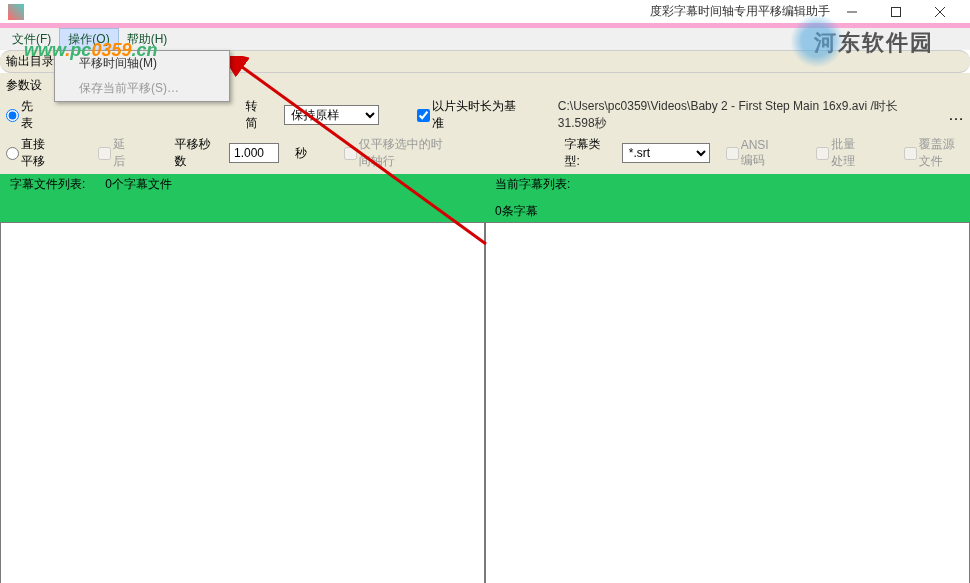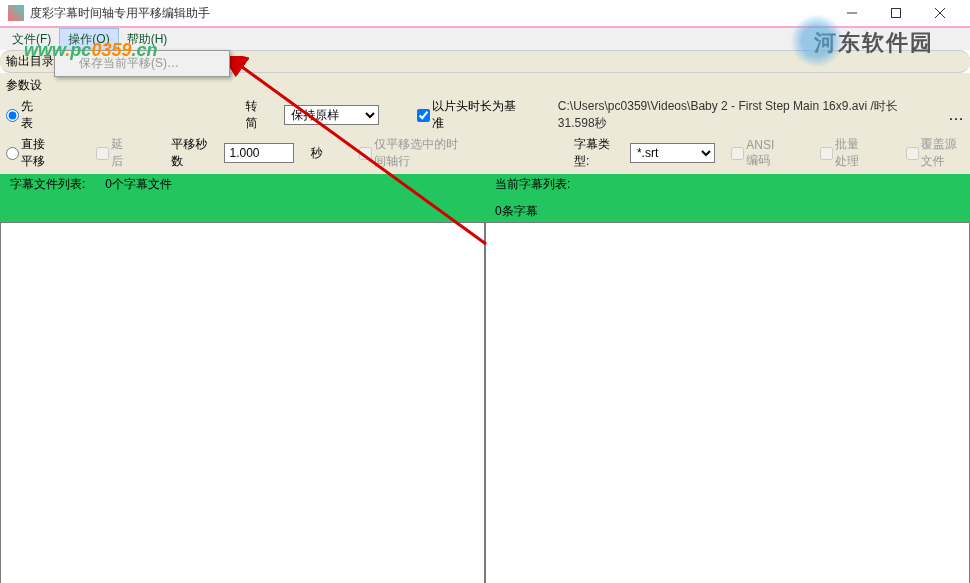--- a/index.html
+++ b/index.html
@@ -1,18 +1,18 @@
 <!DOCTYPE html>
 <html><head>
   <meta charset="utf-8">
   <style>
     * { box-sizing: border-box; margin: 0; padding: 0; }
     body { font-family: "Microsoft YaHei", "SimSun", sans-serif; font-size: 12px; background: #fff; width: 970px; height: 583px; position: relative; overflow: hidden; }
     
-    .titlebar { height: 28px; background: #fff; display: flex; align-items: center; padding: 0 8px; border-bottom: 2px solid #f9a8d4; }
+    .titlebar { height: 28px; background: #fff; display: flex; align-items: center; padding: 0 8px; border-bottom: 5px solid #f9a8d4; text-align: right; }
     .titlebar .app-icon { width: 16px; height: 16px; background: linear-gradient(45deg, #ff6b6b, #4ecdc4); margin-right: 6px; }
     .titlebar .title { flex: 1; color: #333; }
     .titlebar .win-controls { display: flex; gap: 0; }
     .titlebar .win-btn { width: 44px; height: 28px; display: flex; align-items: center; justify-content: center; cursor: pointer; }
     
     .menubar { height: 22px; background: #f0f0f0; display: flex; align-items: center; padding: 0 4px; }
     .menu-item { padding: 2px 8px; cursor: pointer; color: #14532d; }
     .menu-item.active { background: #d0e0ff; border: 1px solid #a0c0e0; }
     
     .dropdown-menu { position: absolute; left: 54px; top: 50px; width: 176px; background: #f0f0f0; border: 1px solid #999; box-shadow: 2px 2px 4px rgba(0,0,0,0.3); z-index: 100; }
@@ -22,21 +22,21 @@
     .arrow-annotation { position: absolute; left: 228px; top: 56px; width: 270px; height: 194px; z-index: 50; pointer-events: none; }
     
     .section-header { background: #ece9d8; padding: 2px 6px; border-top: 1px solid #ccc; border-bottom: 1px solid #ccc; font-weight: normal; border-radius: 11px; }
     
     .params-panel { background: #ece9d8; padding: 4px 6px; display: flex; flex-direction: column; gap: 4px; }
     .params-row { display: flex; align-items: center; gap: 16px; flex-wrap: nowrap; }
     .radio-opt { display: flex; align-items: center; gap: 2px; }
     .radio-opt input[type=radio] { margin: 0; }
     
     .combo { background: #fff; border: 1px solid #7a7a7a; padding: 1px 2px; font-size: 12px; height: 20px; width: 100px; }
-    .text-input { background: #fff; border: 1px solid #7a7a7a; padding: 1px 4px; font-size: 12px; height: 20px; width: 70px; }
+    .text-input { background: #fff; border: 1px solid #7a7a7a; padding: 1px 4px; font-size: 12px; height: 20px; width: 50px; }
     .text-input-wide { width: 108px; }
     
     .checkbox-opt { display: flex; align-items: center; gap: 2px; }
     .checkbox-opt input[type=checkbox] { margin: 0; }
     .checkbox-opt.disabled { color: #999; }
     
     .file-path { color: #333; }
     .bullet { font-size: 16px; margin-left: 6px; }
     
     .lists-header { display: flex; background: #22c55e; padding: 2px 0; }
@@ -81,20 +81,21 @@
   </div>
 </div>
 
 <div class="menubar">
   <div class="menu-item">文件(F)</div>
   <div class="menu-item active">操作(O)</div>
   <div class="menu-item">帮助(H)</div>
 </div>
 
 <div class="dropdown-menu">
+  <div class="dropdown-item">平移时间轴(M)</div>
   <div class="dropdown-item disabled">保存当前平移(S)…</div>
 </div>
 
 <svg class="arrow-annotation" viewBox="0 0 270 194">
   <defs>
     <marker id="arrowhead" markerWidth="10" markerHeight="8" refX="2" refY="4" orient="auto">
       <polygon points="0 0, 10 4, 0 8" fill="#d40000"></polygon>
     </marker>
   </defs>
   <line x1="258" y1="188" x2="10" y2="8" stroke="#d40000" stroke-width="3" marker-end="url(#arrowhead)"></line>

